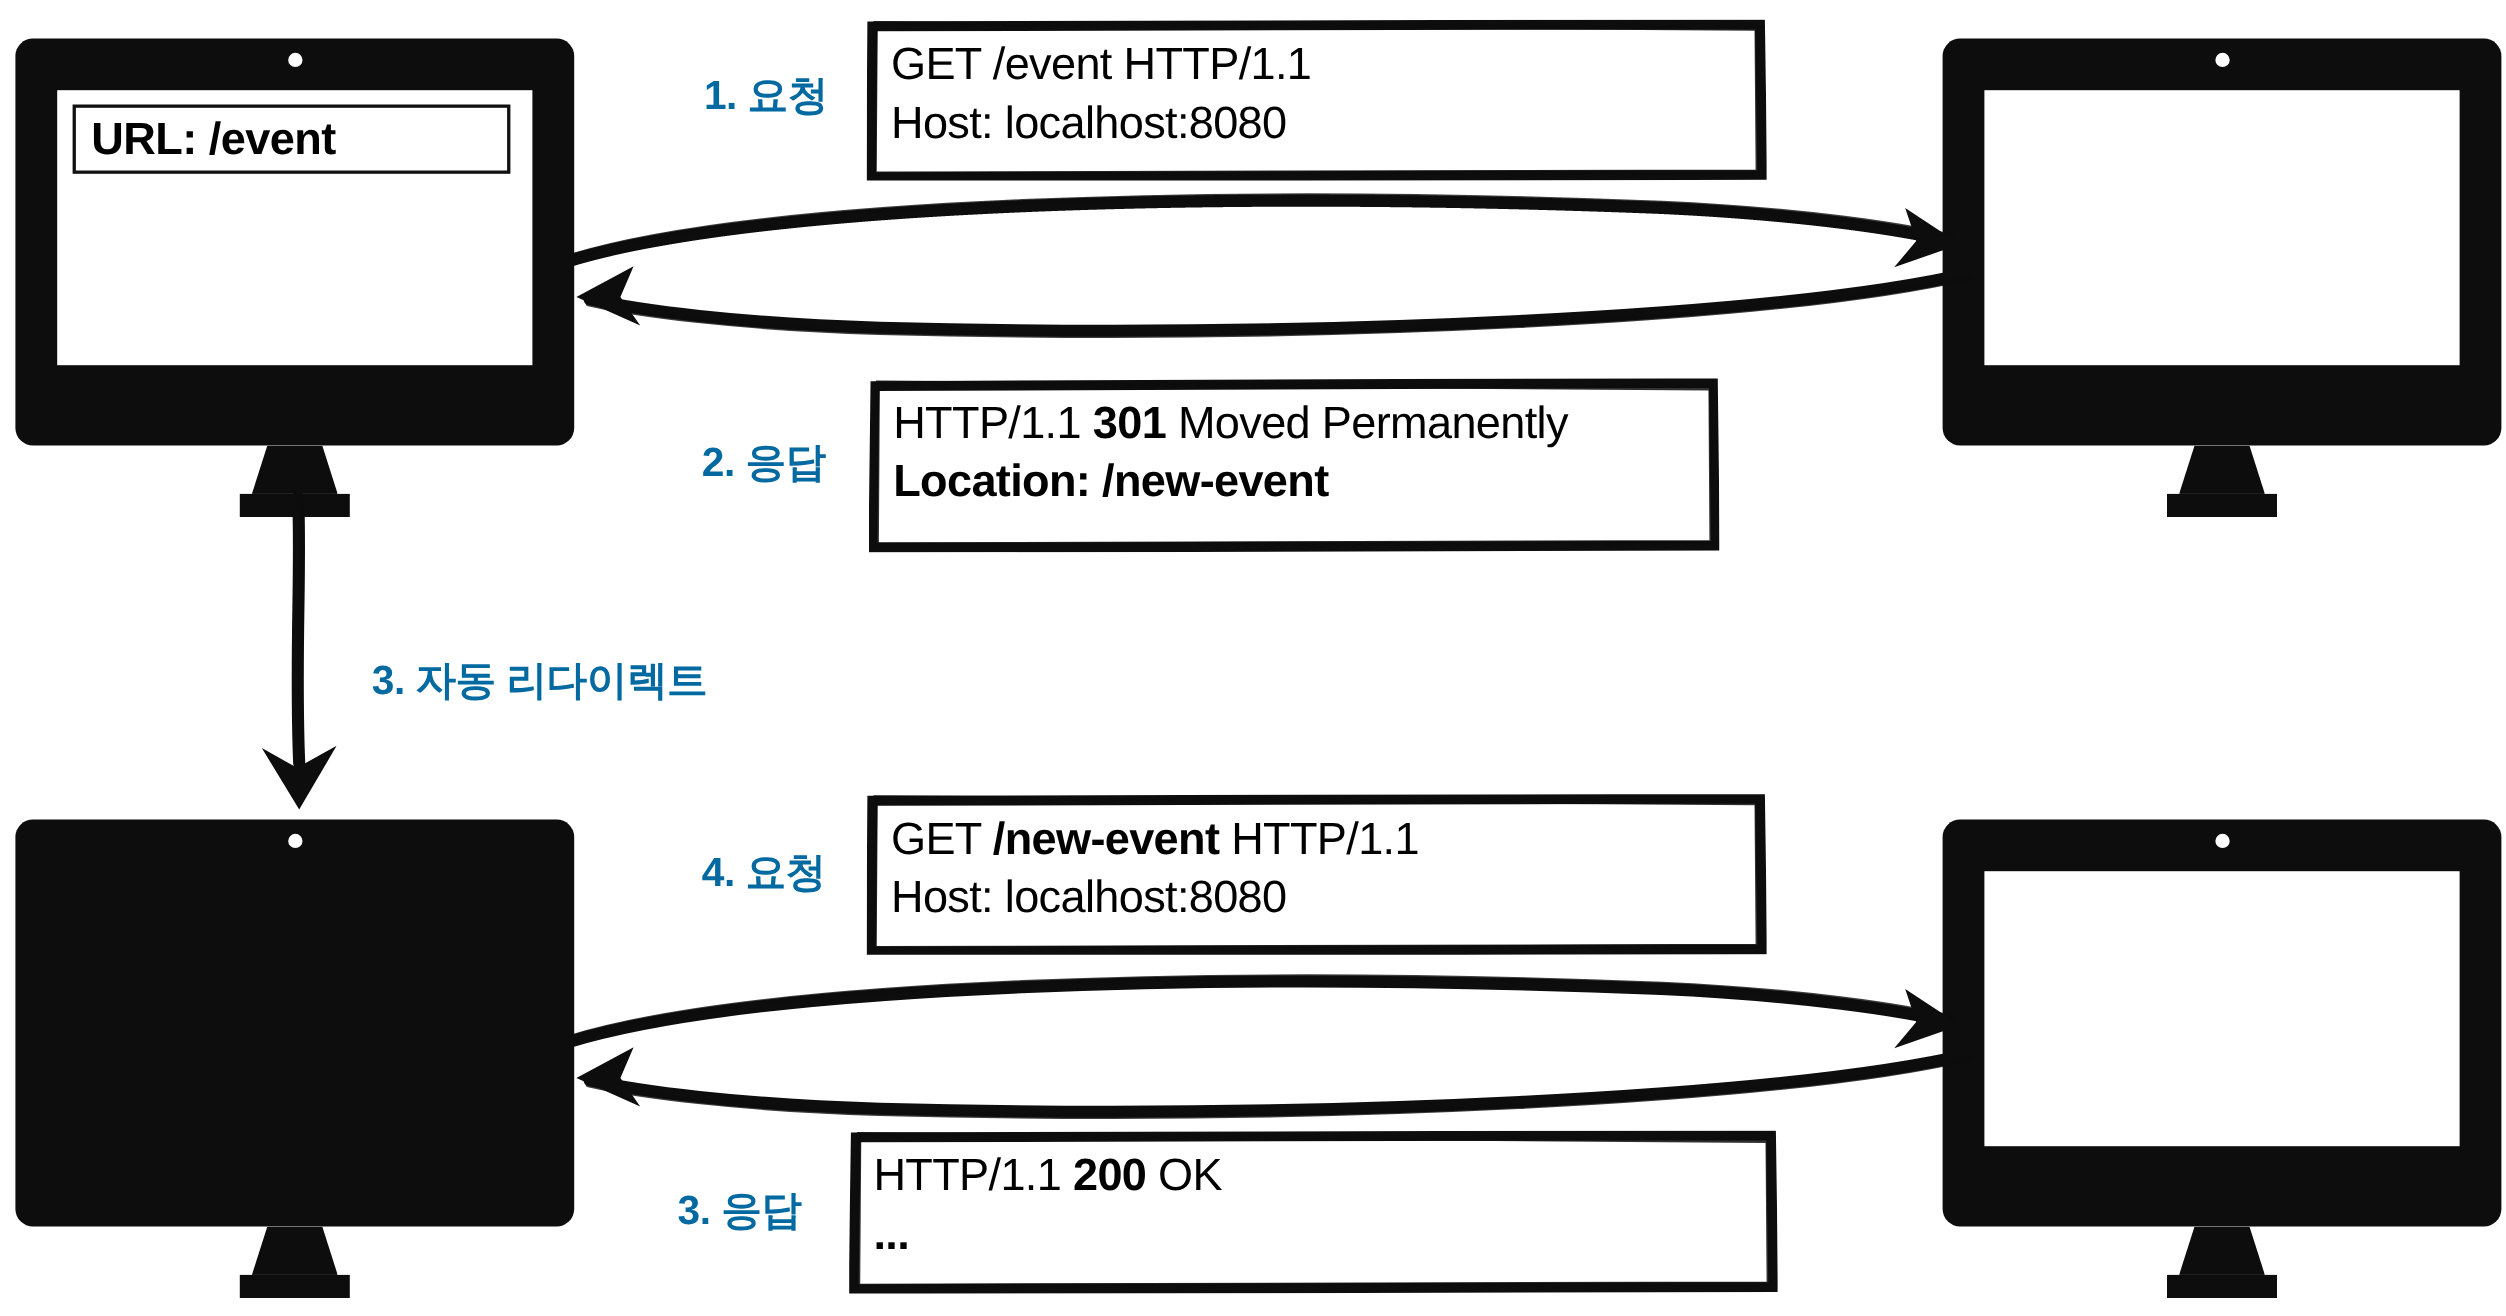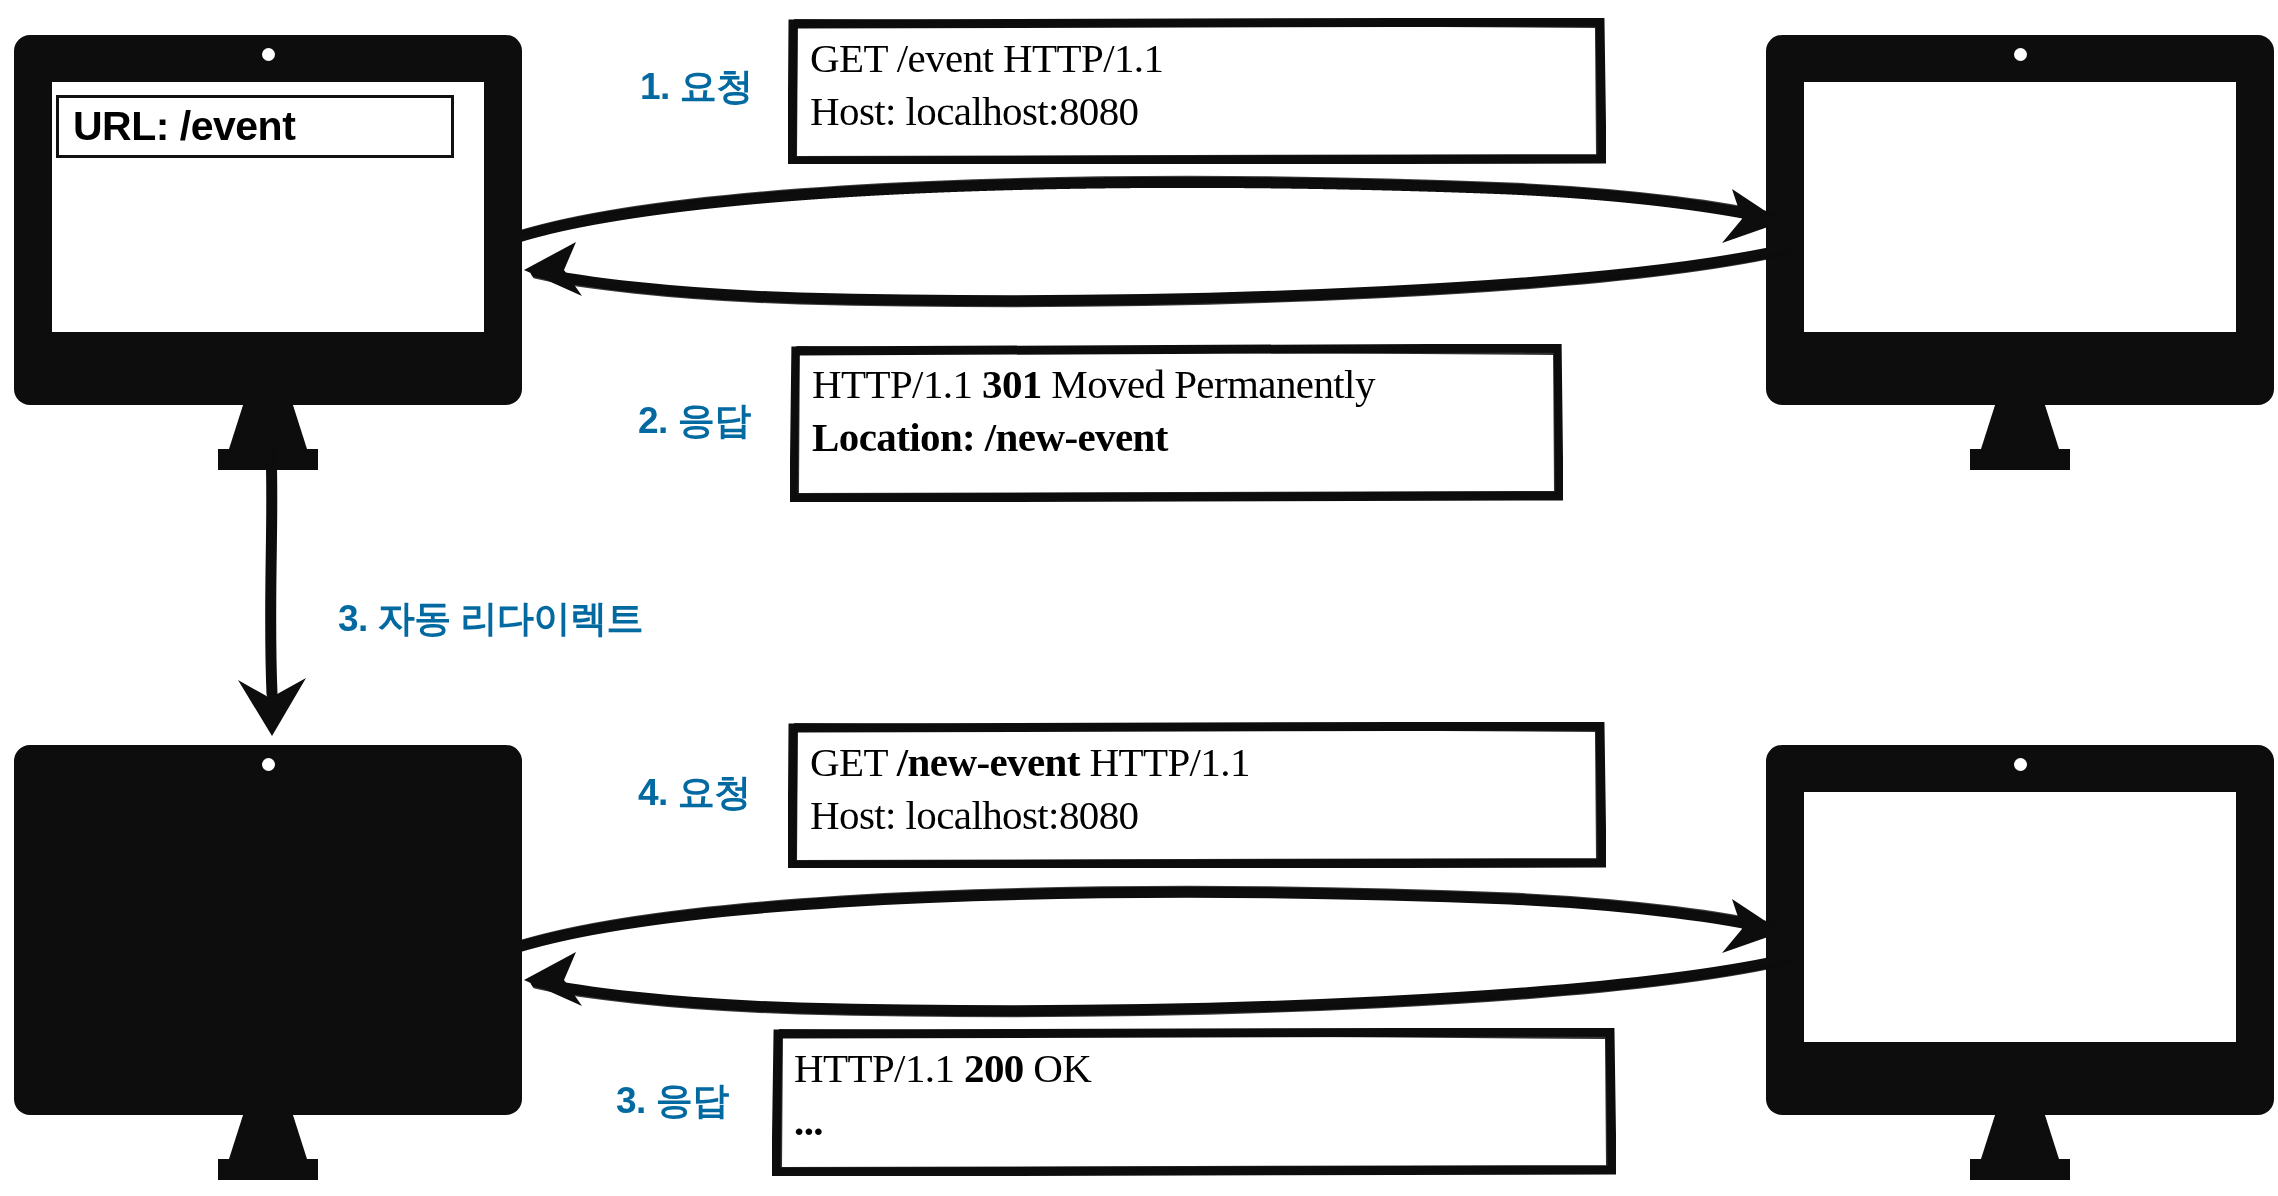--- a/index.html
+++ b/index.html
@@ -80,21 +80,20 @@
     white-space: nowrap;
   }
   .msgbox .sketch-border {
     position: absolute;
     left: 0; top: 0; width: 100%; height: 100%;
     pointer-events: none;
   }
   .msgbox .lines {
     position: relative;
     z-index: 2;
-    font-family: Liberation Serif, serif;
   }
   .msgline {
     font-size: 41px;
     letter-spacing: -0.6px;
   }
   .msgline b { font-weight: bold; }
 
   
   .steplabel {
     position: absolute;
@@ -113,21 +112,21 @@
 </style>
 </head>
 <body>
 
 <div id="stage">
 
   <div class="monitor" style="left:14px; top:35px; width:508px; height:415px;">
     <div class="bezel" style="height:370px;"></div>
     <div class="camera" style="top:13px;"></div>
     <div class="screen" style="left:38px; top:47px; width:432px; height:250px;">
-      <div class="url-chip" style="left:4px; top:13px; width:398px; height:63px; font-size:41px;">
+      <div class="url-chip" style="left:14px; top:13px; width:398px; height:63px; font-size:41px;">
         <span>URL: /event</span>
       </div>
     </div>
     <div class="neck" style="top:370px; width:78px; margin-left:-39px; height:44px;
                 clip-path: polygon(18% 0%, 82% 0%, 100% 100%, 0% 100%);"></div>
     <div class="base" style="top:414px; width:100px; margin-left:-50px; height:21px;"></div>
   </div>
 
   <div class="monitor" style="left:1766px; top:35px; width:508px; height:415px;">
     <div class="bezel" style="height:370px;"></div>

